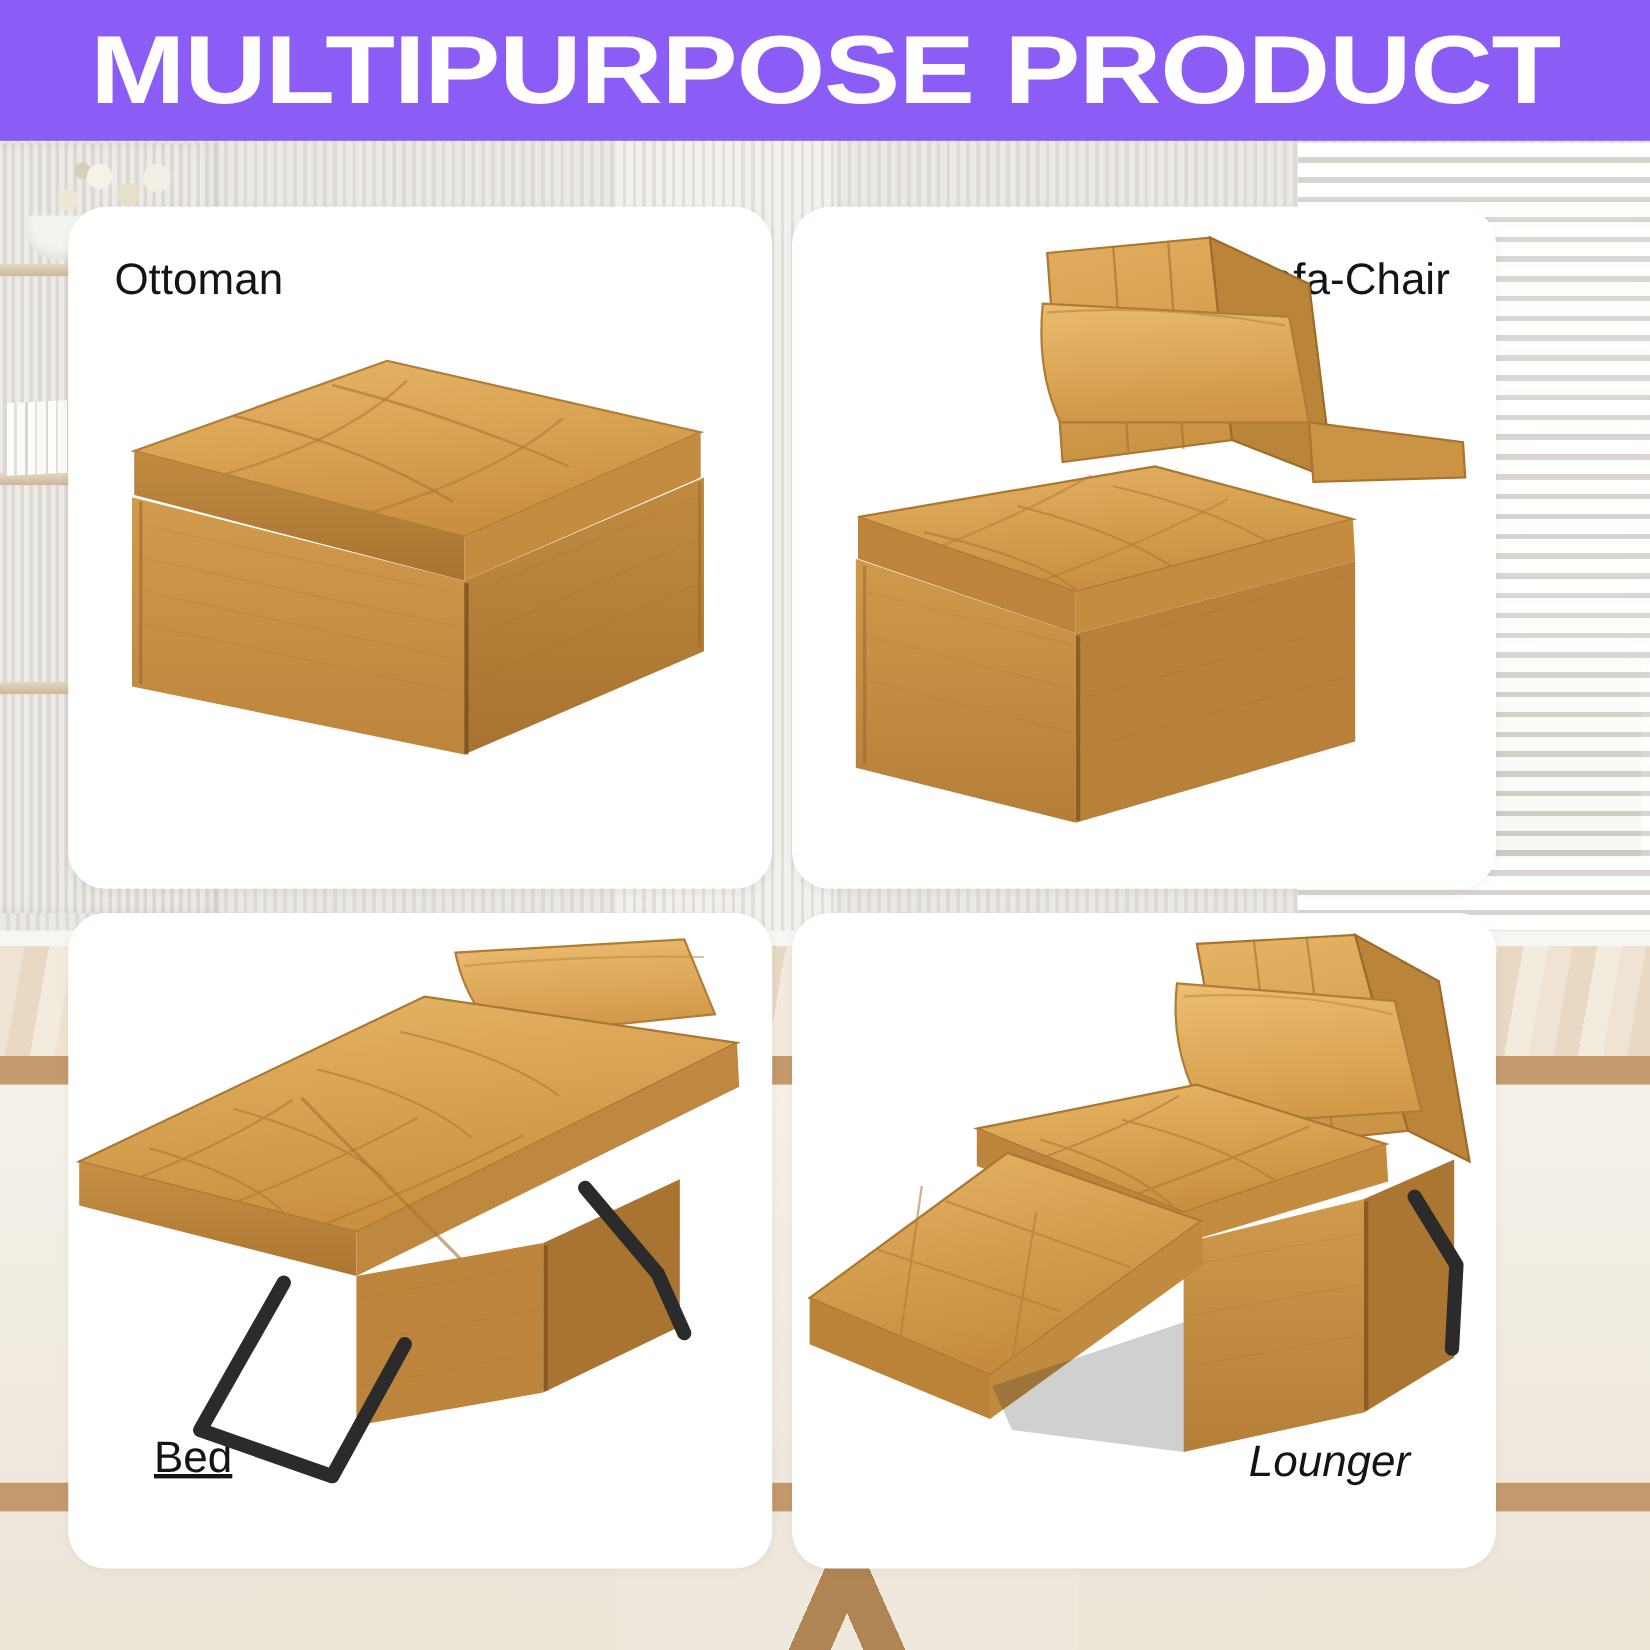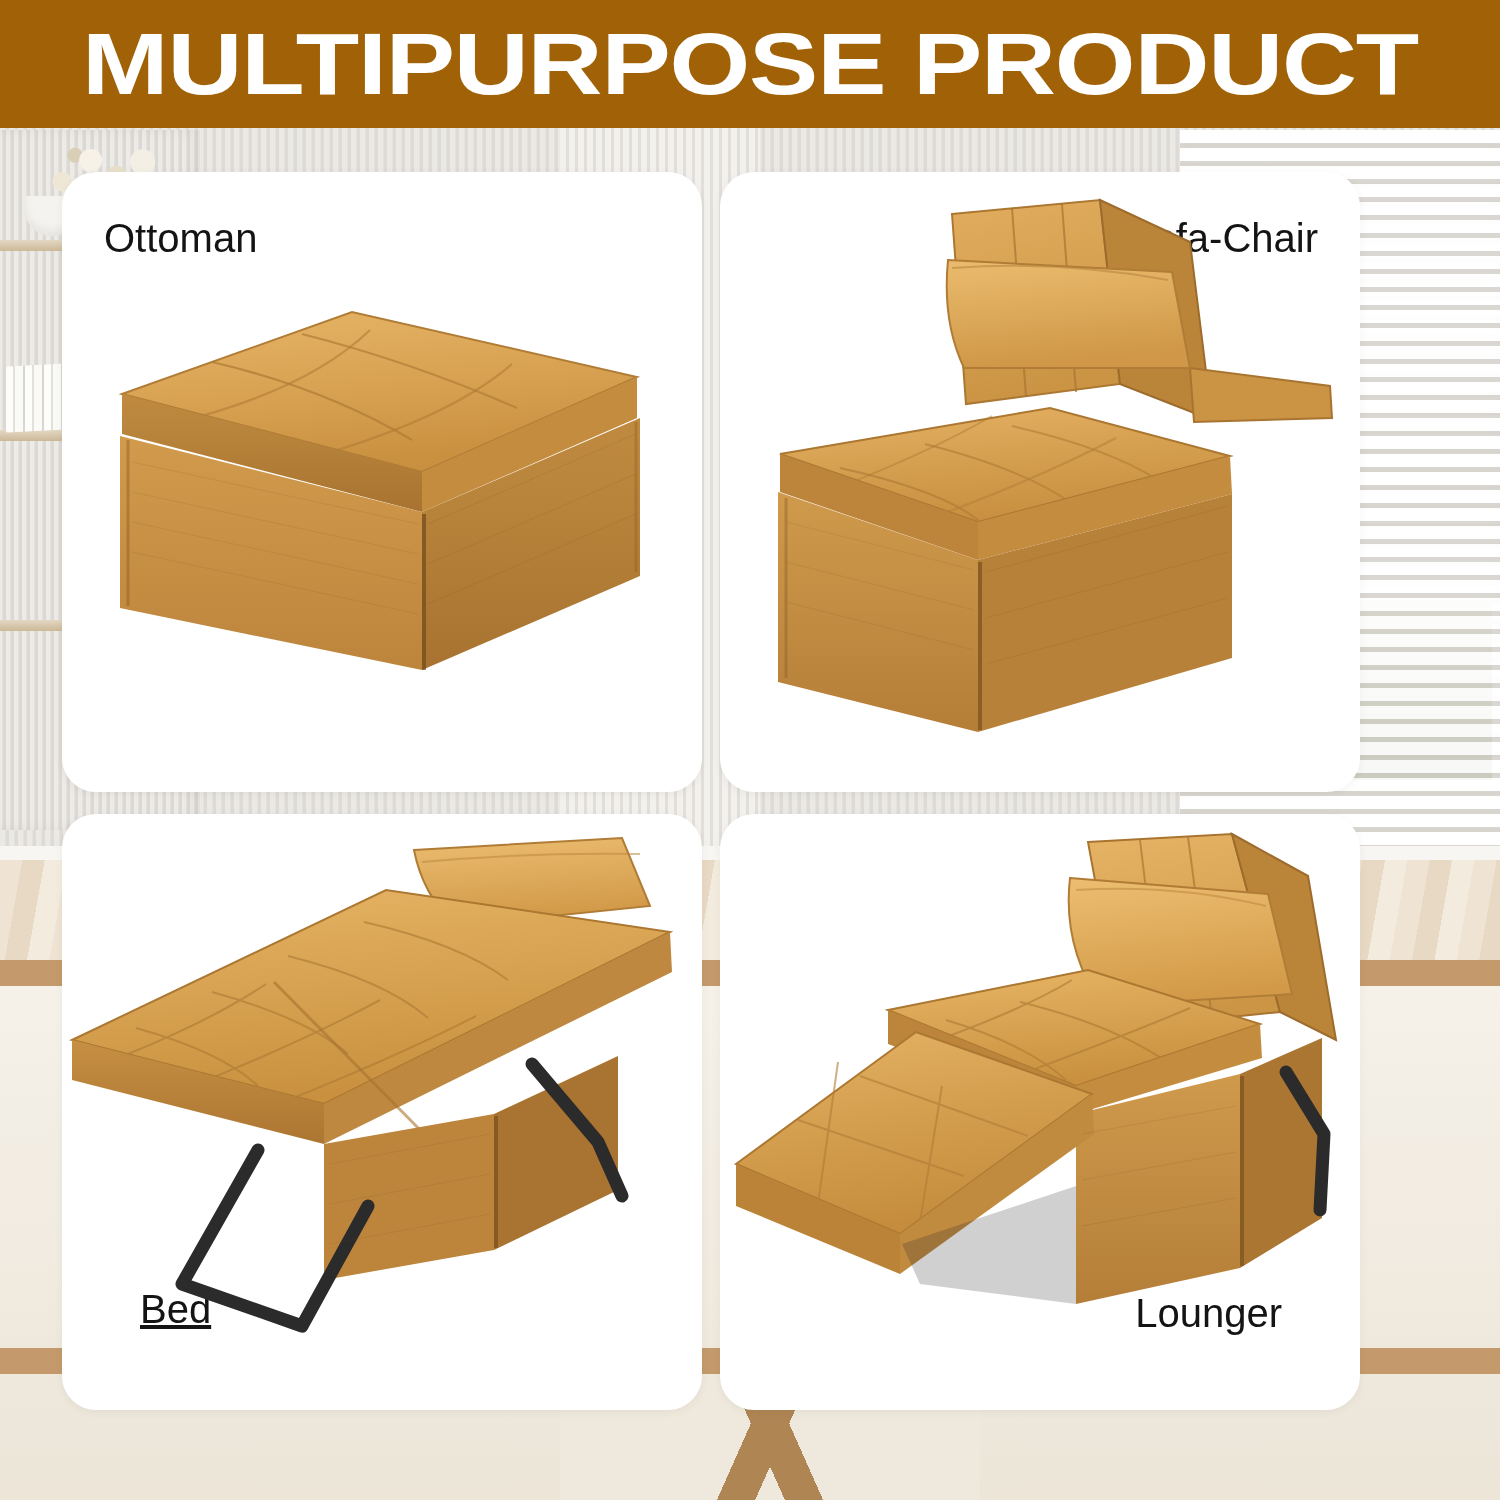--- a/index.html
+++ b/index.html
@@ -66,30 +66,30 @@
     display:flex;align-items:center;justify-content:center;}
   .banner-title{
     color:#ffffff;font-weight:bold;
     font-family:"Liberation Sans", sans-serif;
     font-size:88px;line-height:1;letter-spacing:-1px;
     transform:scaleX(1.18);transform-origin:center;
     white-space:nowrap;
   }
 
   
-  .grid{position:absolute;left:62px;top:172px;width:1376px;height:1258px;
+  .grid{position:absolute;left:62px;top:188px;width:1376px;height:1258px;
     display:grid;grid-template-columns:640px 640px;grid-template-rows:620px 596px;
     column-gap:18px;row-gap:22px;}
   .card{position:relative;background:#ffffff;border-radius:34px;overflow:hidden;
     box-shadow:0 2px 10px rgba(0,0,0,.05);}
   .card-label{position:absolute;font-size:40px;color:#141414;white-space:nowrap;}
   .lbl-tl{left:42px;top:44px;}
   .lbl-tr{right:42px;top:44px;}
   .lbl-bl{left:78px;bottom:78px;text-decoration:underline;}
-  .lbl-br{right:78px;bottom:74px;}
+  .lbl-br{right:78px;bottom:74px;font-style:italic;}
 
   .stage-art{position:absolute;inset:0;}
 </style>
 </head>
 <body>
 
 <div id="stage">
 
   <div class="room">
     <div class="room-wall"></div>
@@ -106,21 +106,21 @@
     <div class="blinds-slats"></div>
     <div class="sill"></div>
     <div class="baseboard"></div>
     <div class="floor"></div>
     <div class="rug"></div>
     <div class="rug-border-top"></div>
     <div class="rug-border-bot"></div>
     <div class="rug-chevron"></div>
   </div>
 
-  <div class="banner" style="background:#a16207">
+  <div class="banner" style="background:#8b5cf6">
     <div class="banner-title">MULTIPURPOSE PRODUCT</div>
   </div>
 
   <div class="grid">
 
     <div class="card">
       <div class="card-label lbl-tl">Ottoman</div>
       <div class="stage-art">
         <svg width="640" height="620" viewBox="0 0 640 620">
           <defs>

